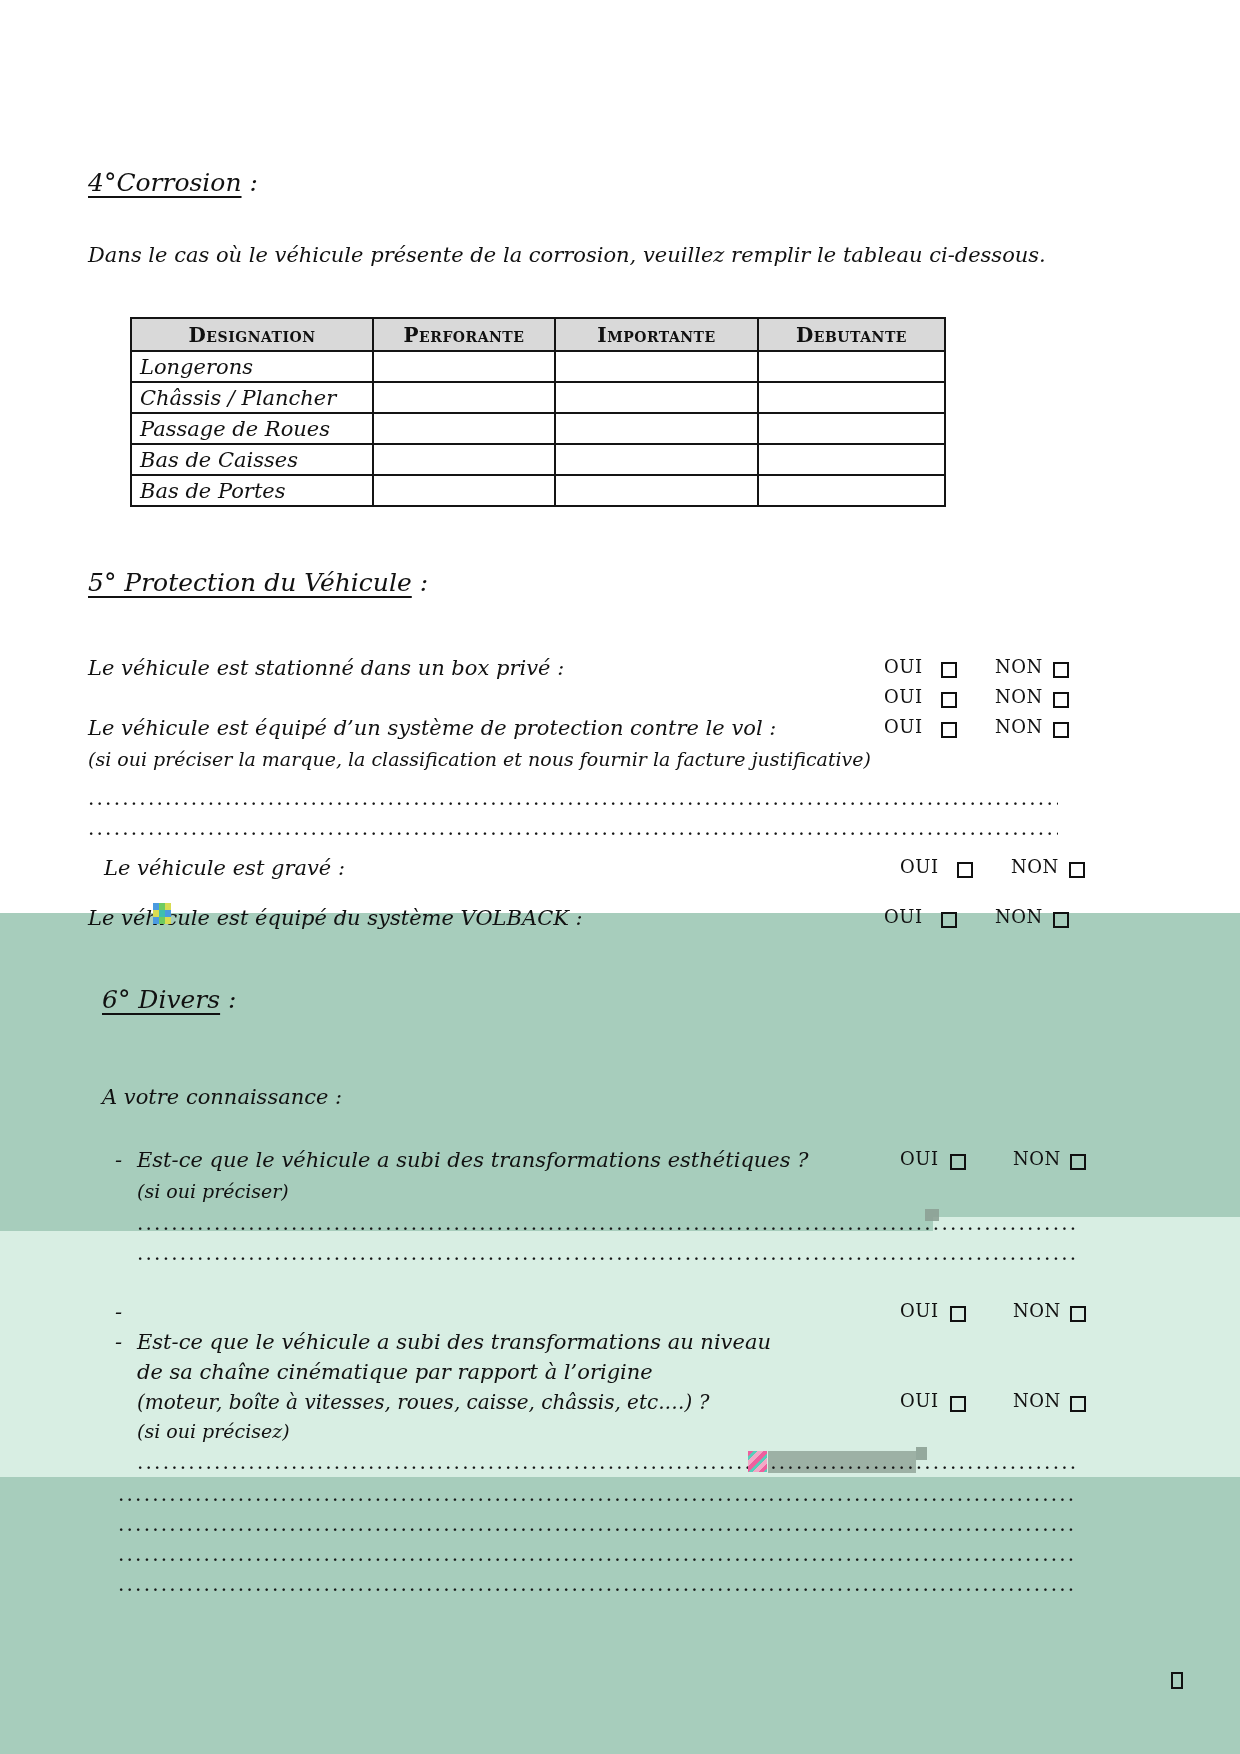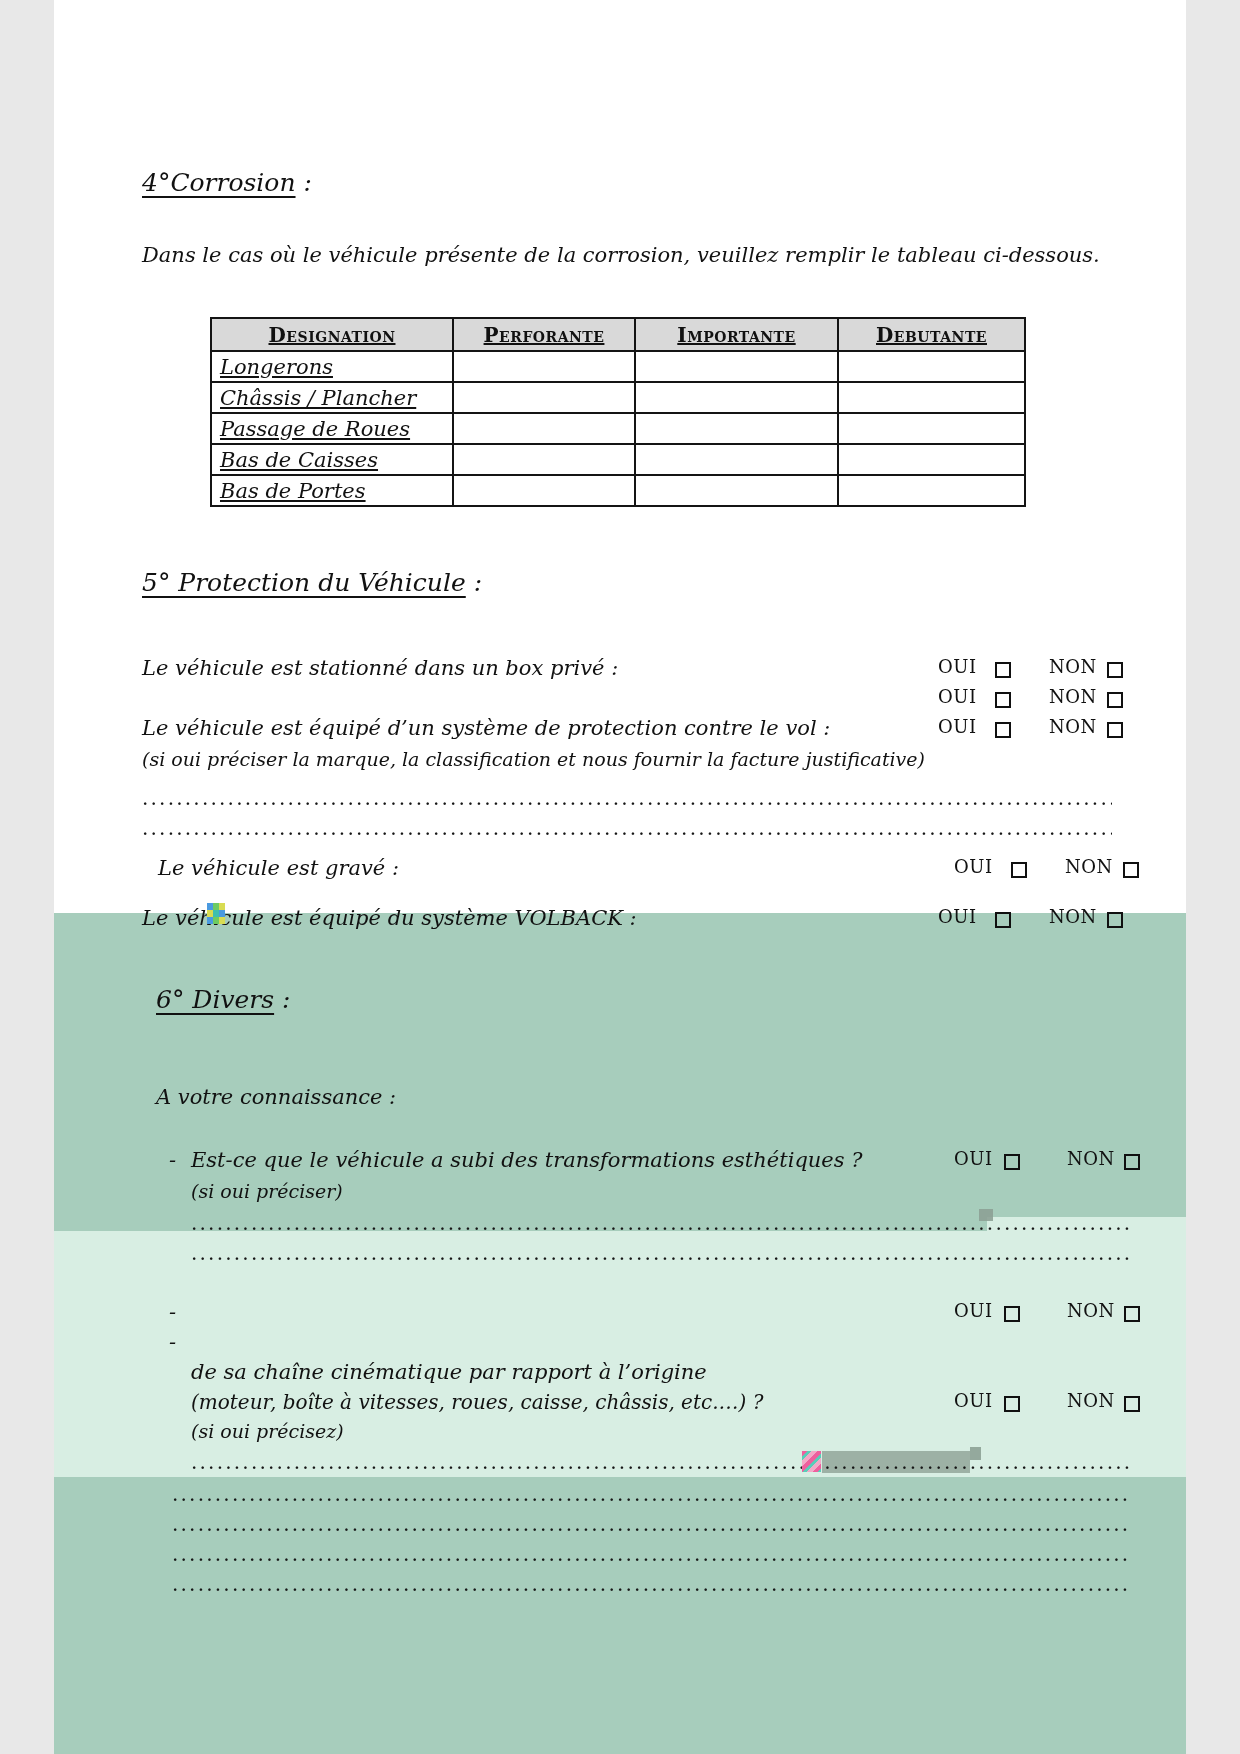--- a/index.html
+++ b/index.html
@@ -1,17 +1,17 @@
 <!DOCTYPE html>
 <html><head>
 <meta charset="utf-8">
 <style>
   html,body{margin:0;padding:0;background:#e8e8e8;}
   .page{
-    position:relative;width:1132px;height:1754px;margin:0 auto;
+    position:relative;width:1240px;height:1754px;margin:0 auto;
     background:#ffffff;overflow:hidden;
     font-family:"DejaVu Serif","Liberation Serif",serif;color:#111;
   }
   .abs{position:absolute;}
   .heading{
     font-size:25px;font-style:italic;z-index:2;white-space:nowrap;
   }
   .heading .u{
     text-decoration:underline;text-decoration-thickness:2px;text-underline-offset:5px;
   }
@@ -74,21 +74,21 @@
   <div class="band" style="left:933px;top:1217px;width:307px;height:14px;background:#d8eee3;"></div>
   <div class="band" style="left:0;top:1231px;width:1240px;height:246px;background:#d8eee3;"></div>
   <div class="band" style="left:0;top:1477px;width:1240px;height:277px;background:#a7cdbc;"></div>
 
   <div class="abs heading" style="left:88px;top:168px;">
     <span class="u">4°Corrosion</span><span> :</span>
   </div>
 
   <div class="abs bodytext" style="left:88px;top:243px;">Dans le cas où le véhicule présente de la corrosion, veuillez remplir le tableau ci-dessous.</div>
 
-  <table class="corro" style="left:156px;top:317px;width:814px;text-decoration:underline;">
+  <table class="corro" style="left:130px;top:317px;width:814px;">
     <colgroup>
       <col style="width:242px">
         <col style="width:182px">
         <col style="width:203px">
         <col style="width:187px">
     </colgroup>
     <tbody>
         <tr>
       <th>Designation</th>
       <th>Perforante</th>
@@ -198,20 +198,21 @@
 
   <div class="qrow" style="top:1300px;">
     <span class="dash" style="left:115px;">-</span>
     <span class="ouinon" style="left:900px;">OUI</span>
     <span class="cb" style="left:950px;top:6px;"></span>
     <span class="ouinon" style="left:1013px;">NON</span>
     <span class="cb" style="left:1070px;top:6px;"></span>
   </div>
   <div class="qrow" style="top:1330px;">
     <span class="dash" style="left:115px;">-</span>
+    <span class="qlabel" style="left:137px;">Est-ce que le véhicule a subi des transformations au niveau</span>
   </div>
   <div class="abs bodytext" style="left:137px;top:1360px;">de sa chaîne cinématique par rapport à l’origine</div>
   <div class="qrow" style="top:1390px;">
     <span class="qlabel" style="left:137px;font-size:20px;">(moteur,  boîte à vitesses, roues, caisse, châssis,  etc.…) ?</span>
     <span class="ouinon" style="left:900px;">OUI</span>
     <span class="cb" style="left:950px;top:6px;"></span>
     <span class="ouinon" style="left:1013px;">NON</span>
     <span class="cb" style="left:1070px;top:6px;"></span>
   </div>
   <div class="abs notetext" style="left:137px;top:1420px;">(si oui précisez)</div>

